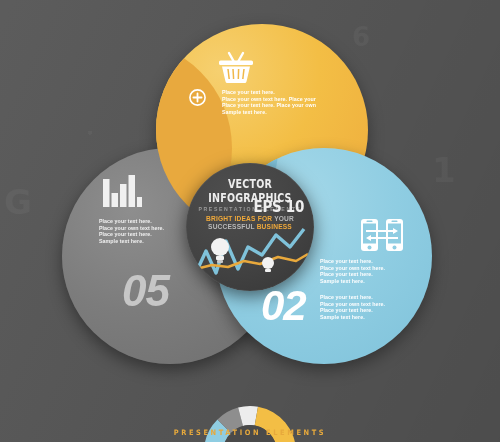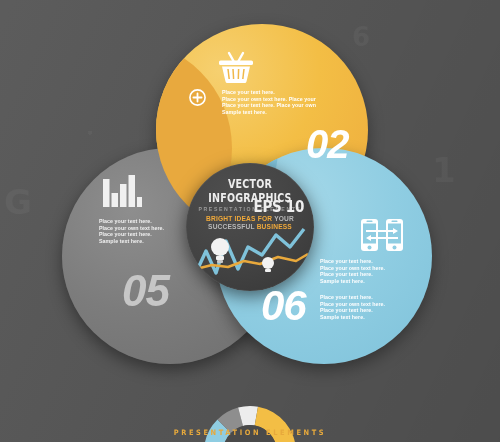--- a/index.html
+++ b/index.html
@@ -175,22 +175,21 @@
 <div id="stage">
 
   <div class="ring" id="circle-orange"></div>
   <div class="ring" id="circle-gray"></div>
   <div id="orange-over-gray"></div>
   <div class="ring" id="circle-blue"></div>
   <div id="blue-over-orange"></div>
   <div id="blue-over-gray"></div>
 
   <div class="big-num" id="num-01">05</div>
-  <div class="big-num" id="num-02">02</div>
-  <div class="big-num" id="num-03">06</div>
+  <div class="big-num" id="num-03">02</div>
 
   <div class="icon" id="icon-basket">
     <svg width="40" height="34" viewBox="0 0 40 34">
       <path d="M13 3 L17.5 11 M27 3 L22.5 11" stroke="#fff" stroke-width="2.4" fill="none" stroke-linecap="round"></path>
       <rect x="3" y="10.5" width="34" height="4.6" rx="1.6" fill="#fff"></rect>
       <path d="M6 16.5 L9.5 31.5 Q9.8 33 11.3 33 L28.7 33 Q30.2 33 30.5 31.5 L34 16.5 Z" fill="#fff"></path>
       <g stroke="#F0B848" stroke-width="1.5">
         <line x1="12" y1="19" x2="13.2" y2="29"></line>
         <line x1="17" y1="19" x2="17.6" y2="29"></line>
         <line x1="22.6" y1="19" x2="22.3" y2="29"></line>

